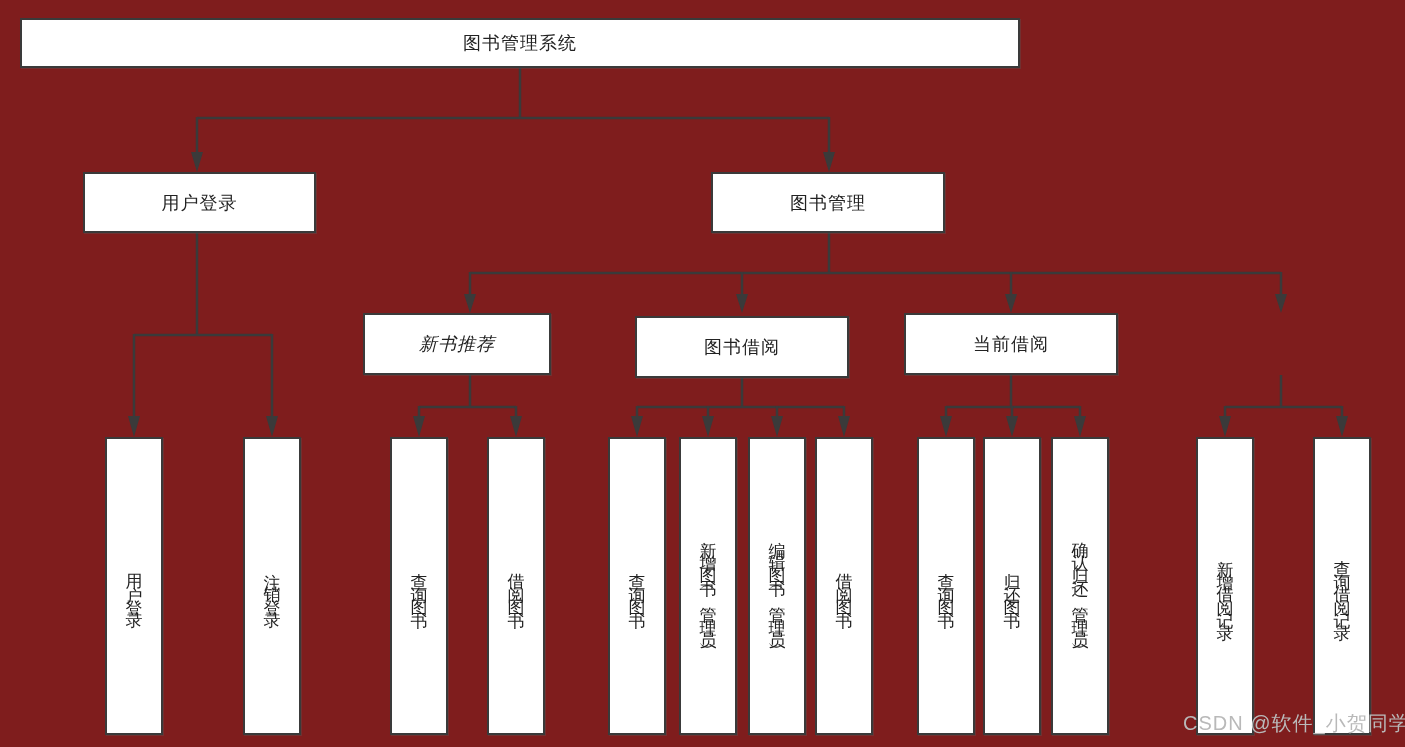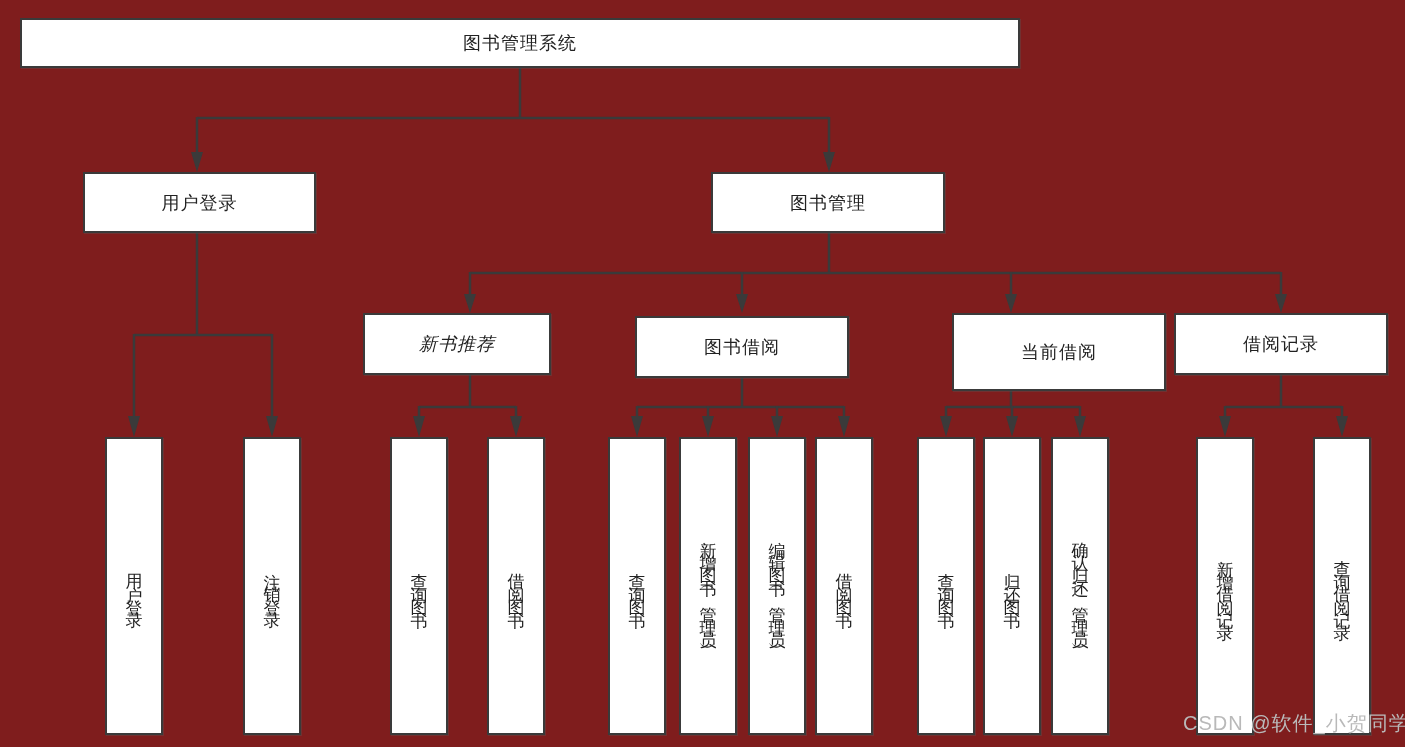--- a/index.html
+++ b/index.html
@@ -45,21 +45,21 @@
     white-space: nowrap;
   }
   
   .n-root   { left: 20px;  top: 18px;  width: 1000px; height: 50px; }
   
   .n-l2-a   { left: 83px;  top: 172px; width: 233px;  height: 61px; }
   .n-l2-b   { left: 711px; top: 172px; width: 234px;  height: 61px; font-family: Liberation Serif, serif; }
   
   .n-l3-a   { left: 363px;  top: 313px; width: 188px; height: 62px; font-style: italic; }
   .n-l3-b   { left: 635px;  top: 300px; width: 214px; height: 62px; margin-top: 16px; }
-  .n-l3-c   { left: 904px;  top: 313px; width: 214px; height: 78px; margin-left: 48px; }
+  .n-l3-c   { left: 904px;  top: 313px; width: 214px; height: 62px; }
   .n-l3-d   { left: 1174px; top: 313px; width: 214px; height: 62px; }
   
   .leaf { top: 437px; width: 58px; height: 298px; }
   .n-leaf-1  { left: 105px;  }
   .n-leaf-2  { left: 243px;  }
   .n-leaf-3  { left: 390px;  }
   .n-leaf-4  { left: 487px;  }
   .n-leaf-5  { left: 608px;  }
   .n-leaf-6  { left: 679px;  }
   .n-leaf-7  { left: 748px;  }
@@ -167,23 +167,20 @@
 
   <div class="node hnode n-l3-a">
     <span>新书推荐</span>
   </div>
   <div class="node hnode n-l3-b">
     <span>图书借阅</span>
   </div>
   <div class="node hnode n-l3-c">
     <span>当前借阅</span>
   </div>
-  <div class="node hnode n-l3-d">
-    <span>借阅记录</span>
-  </div>
 
   <div class="node vnode leaf n-leaf-1">
     <span>用户登录</span>
   </div>
   <div class="node vnode leaf n-leaf-2">
     <span>注销登录</span>
   </div>
   <div class="node vnode leaf n-leaf-3">
     <span>查询图书</span>
   </div>

